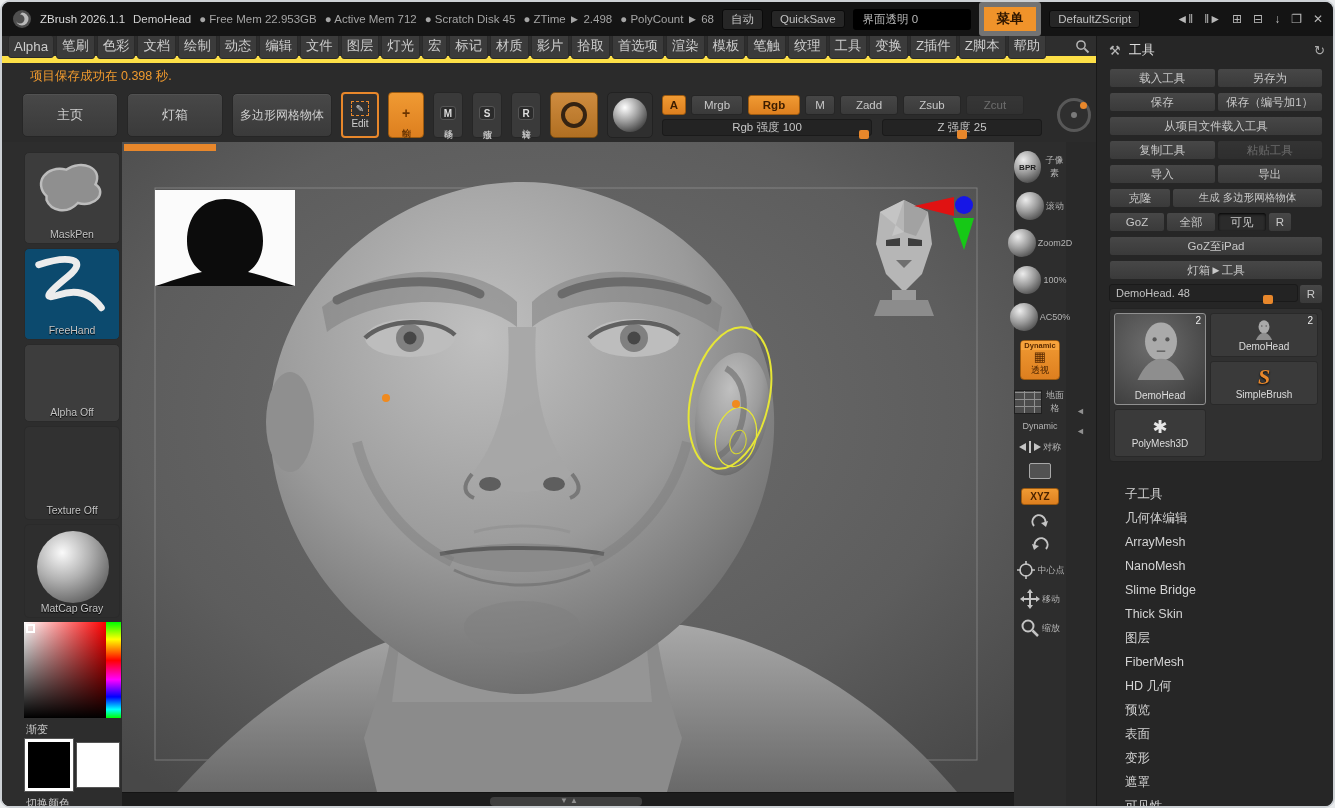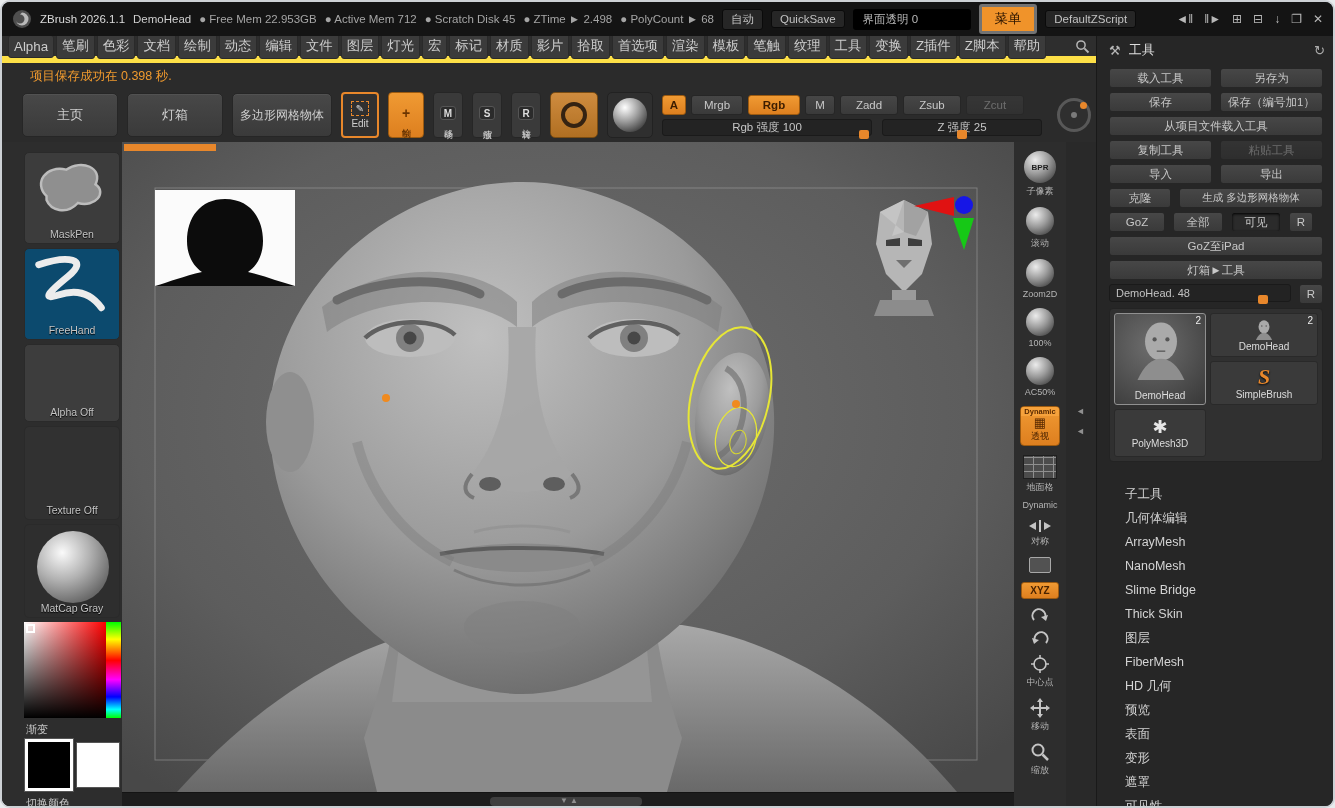--- a/index.html
+++ b/index.html
@@ -8,21 +8,21 @@
   .window{position:relative;width:1335px;height:808px;background:#2b2b2b;border:2px solid #cdd1d5;border-radius:10px;overflow:hidden}
 
   
   .titlebar{position:absolute;top:0;left:0;right:0;height:34px;background:#141414;display:flex;align-items:center;gap:8px;padding:0 10px;color:#b5b5b5;font-size:11.5px;white-space:nowrap;z-index:30}
   .logo{width:20px;height:20px;flex:0 0 20px}
   .tb-app{color:#dcdcdc}
   .tb-doc{color:#cfcfcf}
   .tb-stat{color:#a5a5a5}
   .tb-btn{background:#262626;border:1px solid #0a0a0a;border-radius:3px;padding:2px 8px;color:#c2c2c2;font-size:11.5px}
   .tb-field{background:#000;border-radius:3px;padding:3px 10px;min-width:118px;color:#b8b8b8}
-  .tb-menu{background:#f0932a;color:#2e1600;font-weight:normal;border-radius:3px;padding:3px 13px;border:3px solid #737373}
+  .tb-menu{background:#f0932a;color:#2e1600;font-weight:bold;border-radius:3px;padding:3px 13px;border:5px solid #737373}
   .tb-icons{margin-left:auto;display:flex;gap:11px;color:#b8b8b8;align-items:center}
   .tb-icons .ic{font-size:12px}
 
   
   .menubar{position:absolute;top:34px;left:0;width:1094px;height:27px;background:#2e2e2e;border-bottom:7px solid #fde047;display:flex;align-items:center;gap:2px;padding:0 6px;font-size:12px;z-index:20}
   .mi{padding:3px 5px;background:#3b3b3b;border:1px solid #2a2a2a;border-radius:3px;color:#cdcdcd;white-space:nowrap}
   .menu-search{margin-left:auto;display:flex;align-items:center}
 
   .statusline{position:absolute;top:61px;left:0;width:1094px;height:24px;color:#f09a2e;font-size:12.5px;padding:5px 0 0 28px;z-index:20}
 
@@ -76,42 +76,42 @@
   
   .canvas{position:absolute;left:120px;top:140px;width:892px;height:650px;background:#4a4a4a;z-index:5}
   .cv{position:absolute;inset:0;width:100%;height:100%}
   .doc-bar{position:absolute;left:2px;top:2px;width:92px;height:7px;background:#e8872b;z-index:6}
   .canvas-scroll{position:absolute;left:120px;top:790px;width:892px;height:18px;background:#1d1d1d;border-top:1px solid #141414;z-index:5}
   .scroll-handle{position:absolute;left:368px;top:4px;width:152px;height:9px;background:#3f3f3f;border-radius:4px}
   .scroll-glyphs{position:absolute;left:438px;top:3px;font-size:8px;color:#8e8e8e;letter-spacing:2px}
 
   
   .rshelf{position:absolute;left:1012px;top:140px;width:52px;bottom:0;background:#2d2d2d;display:flex;flex-direction:column;align-items:center;z-index:11}
-  .rs-item{display:flex;flex-direction:column;align-items:center;gap:2px;margin-top:9px;color:#b5b5b5;font-size:9px;text-align:center}
+  .rs-item{display:flex;align-items:center;gap:2px;margin-top:9px;color:#b5b5b5;font-size:9px;text-align:center}
   .sphere{width:32px;height:32px;border-radius:50%;background:radial-gradient(circle at 35% 28%,#ececec,#9a9a9a 45%,#3d3d3d 90%);display:flex;align-items:center;justify-content:center}
   .sphere.sm{width:28px;height:28px}
   .sphere-txt{font-size:8px;font-weight:bold;color:#1e1e1e;font-style:normal}
   .rs-persp{width:40px;border-radius:4px;background:linear-gradient(#f09a33,#dd7f1f);border:1px solid #9c5a10;color:#4a2300;display:flex;flex-direction:column;align-items:center;padding:0 0 2px;font-size:9px}
   .ribbon{font-size:7.5px;font-weight:bold;background:#f6a23c;width:100%;text-align:center;border-radius:3px 3px 0 0;color:#5a2a00}
   .persp-grid{font-size:13px;line-height:14px;color:#5a2a00}
   .grid-icon{width:34px;height:24px;border:1px solid #1f1f1f;background-color:#4c4c4c;background-image:repeating-linear-gradient(0deg,transparent,transparent 6px,#8f8f8f 6px,#8f8f8f 7px),repeating-linear-gradient(90deg,transparent,transparent 9px,#8f8f8f 9px,#8f8f8f 10px)}
   .ghost-box{width:22px;height:16px;border:1px solid #a8a8a8;border-radius:2px;background:rgba(230,230,230,.2)}
   .xyz-pill{background:linear-gradient(#f09a33,#dd7f1f);color:#4a2300;font-weight:bold;font-size:10px;padding:2px 8px;border-radius:3px;border:1px solid #9c5a10}
   .rs-dyn{margin-top:6px;font-size:9px;color:#b5b5b5}
 
   .divider{position:absolute;left:1064px;top:140px;width:30px;bottom:0;background:#292929;z-index:10}
   .div-arrow{position:absolute;left:10px;color:#8f8f8f;font-size:9px}
 
   
   .tpanel{position:absolute;left:1094px;top:34px;width:241px;bottom:0;background:#262626;border-left:1px solid #191919;z-index:25}
   .tp-head{height:28px;display:flex;align-items:center;gap:8px;padding:0 12px;color:#dcdcdc;font-size:13px}
   .tp-ico{color:#b8b8b8;font-size:13px}
   .tp-refresh{margin-left:auto;color:#aaa;font-size:13px}
   .tp-body{padding:4px 14px 0 12px}
-  .tp-row{display:flex;gap:8px;margin-bottom:4px}
+  .tp-row{display:flex;gap:1px;margin-bottom:4px}
   .tpb{height:20px;background:linear-gradient(#474747,#3a3a3a);border:1px solid #262626;border-radius:3px;color:#c8c8c8;font-size:11.5px;display:flex;align-items:center;justify-content:center;padding:0 2px;white-space:nowrap;overflow:hidden;flex:1}
   .tpb.dim{opacity:.42}
   .tpb.pressed{background:#2b2b2b;box-shadow:inset 0 1px 3px #000}
   .f62{flex:0 0 62px}.f56{flex:0 0 56px}.f50{flex:0 0 50px}.f24{flex:0 0 24px}
   .tp-slider{position:relative;flex:1;height:18px;background:#232323;border:1px solid #1a1a1a;border-radius:3px;color:#c2c2c2;font-size:11px;display:flex;align-items:center;padding-left:6px}
   .tp-slider .sl-handle{bottom:-3px}
   .tp-thumbs{margin-top:4px;background:#303030;border:1px solid #232323;border-radius:4px;padding:4px;display:grid;grid-template-columns:92px 1fr;grid-template-rows:44px 44px 48px;gap:4px}
   .thumb-big{grid-column:1;grid-row:1/3;position:relative;background:radial-gradient(circle at 42% 35%,#6e6e6e,#383838);border:1px solid #909090;border-radius:3px}
   .thumb-sm{position:relative;background:#3a3a3a;border:1px solid #292929;border-radius:3px;display:flex;flex-direction:column;align-items:center;justify-content:center;gap:1px}
   .th-label{font-size:10px;color:#ddd}

